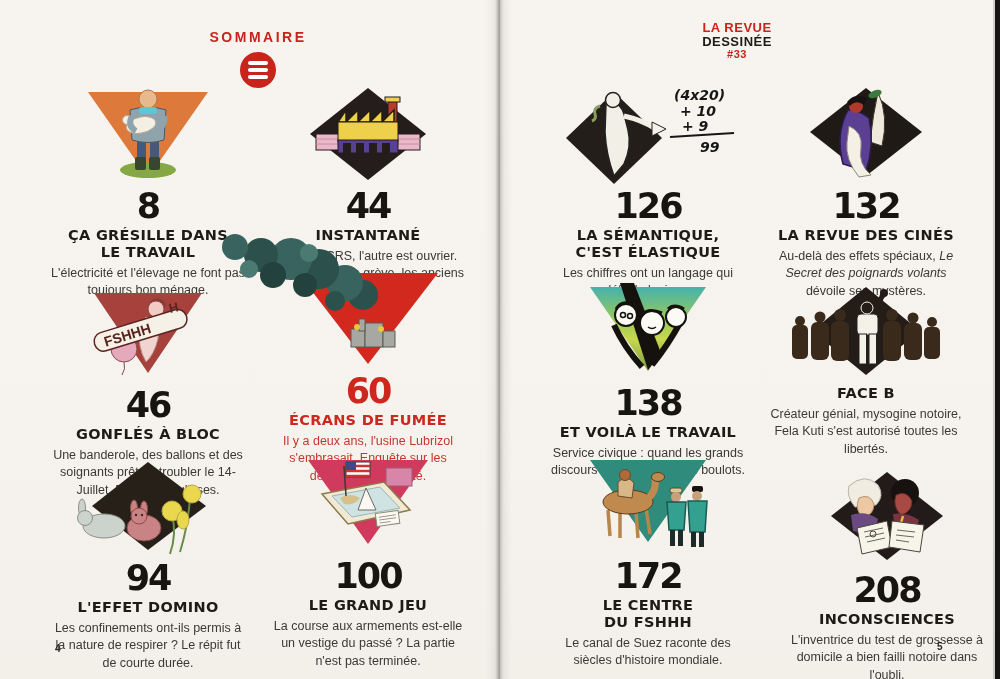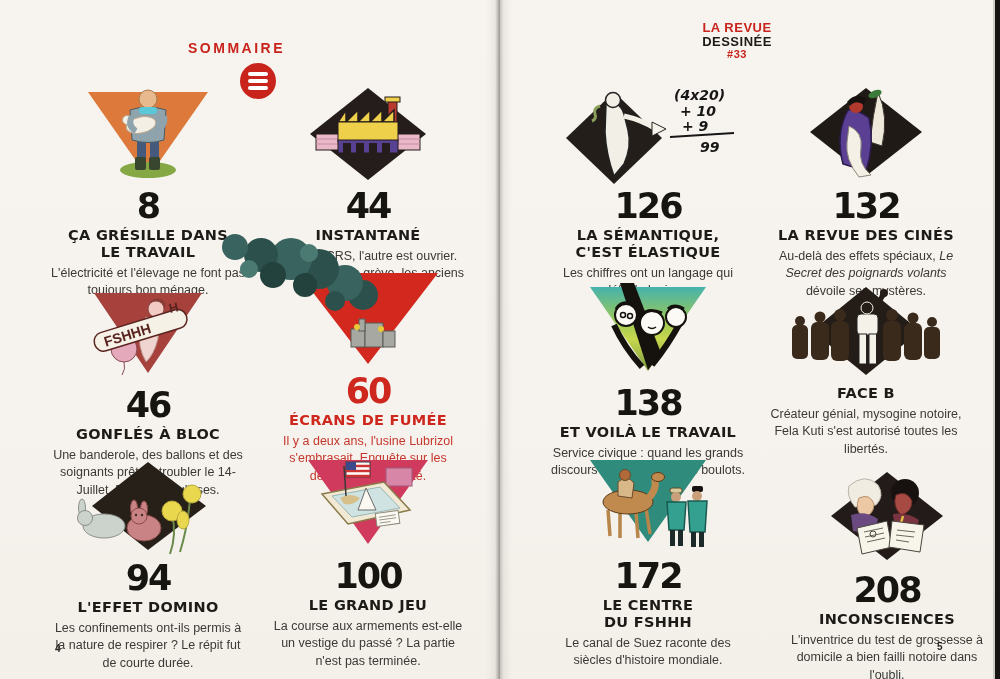--- a/index.html
+++ b/index.html
@@ -8,21 +8,21 @@
   .spread { position:relative; width:1000px; height:679px;
     background:linear-gradient(180deg,#f7f4ef 0%,#f6f3ee 60%,#f3f0ea 100%); }
 
   
   .spine { position:absolute; left:486px; top:0; width:26px; height:679px; pointer-events:none;
     background:linear-gradient(90deg, rgba(0,0,0,0) 0%, rgba(0,0,0,0.05) 35%, rgba(100,95,90,0.45) 48%, rgba(45,42,40,0.7) 50%, rgba(100,95,90,0.35) 53%, rgba(0,0,0,0.05) 68%, rgba(0,0,0,0) 100%); }
   .edge-right { position:absolute; right:0; top:0; width:5px; height:679px; background:#171513; }
   .edge-right:before { content:""; position:absolute; left:-2px; top:0; width:2px; height:100%; background:rgba(0,0,0,0.15); }
 
   
-  .hdr-left { position:absolute; left:188px; top:40px; width:140px; }
+  .hdr-left { position:absolute; left:188px; top:29px; width:140px; text-align:center; }
   .sommaire { color:#c8241c; font-weight:bold; font-size:14px; letter-spacing:2.5px; }
   .logo { width:36px; height:36px; border-radius:50%; background:#c8241c; margin:7px auto 0;
     display:flex; flex-direction:column; align-items:center; justify-content:center; gap:3px; }
   .logo span { display:block; width:20px; height:4px; background:#fff; border-radius:2px; }
   .hdr-right { position:absolute; left:687px; top:21px; width:100px; text-align:center; line-height:1.05; }
   .hdr-right .l1, .hdr-right .l3 { color:#c8241c; font-weight:bold; font-size:13px; letter-spacing:0.5px; }
   .hdr-right .l2 { color:#1d1b18; font-weight:bold; font-size:13px; letter-spacing:0.5px; }
   .hdr-right .l3 { font-size:11px; margin-top:1px; }
 
   

